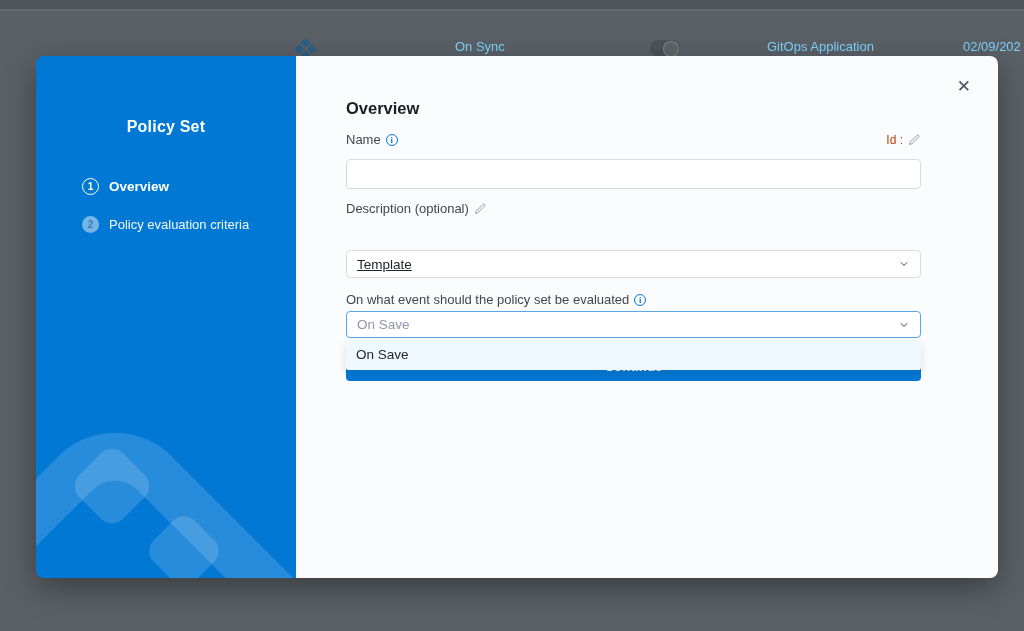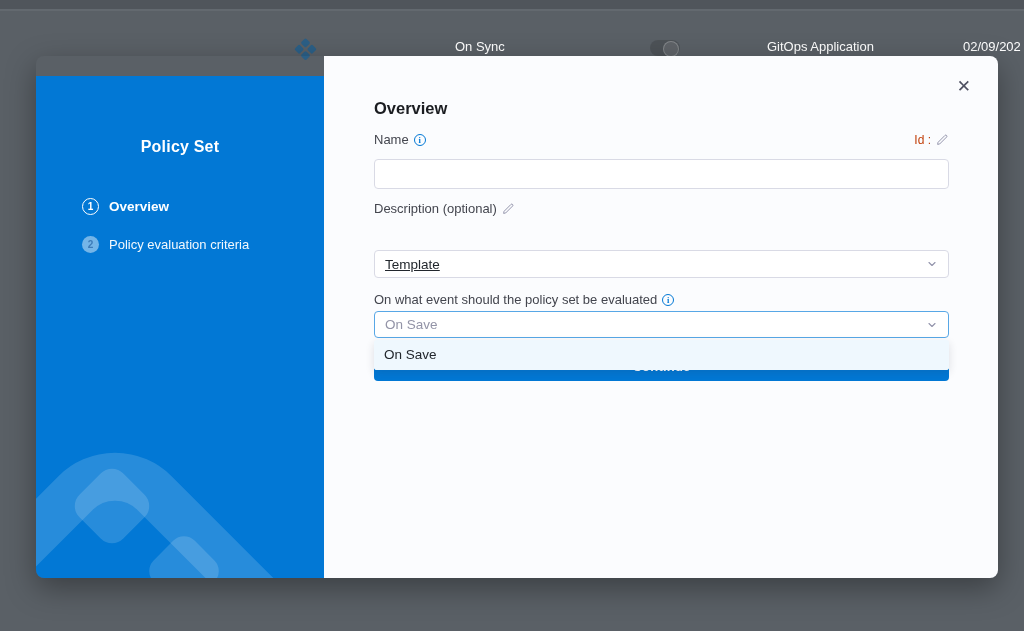--- a/index.html
+++ b/index.html
@@ -7,38 +7,38 @@
   body {
     position: relative;
     overflow: hidden;
     background: #5A6066;
     font-family: "Liberation Sans", sans-serif;
   }
 
   
   .top-strip { position:absolute; top:0; left:0; right:0; height:11px;
     background:#50555B; border-bottom:2px solid #63696F; }
-  .bg-text { position:absolute; top:39px; font-size:13px; color:#ffffff; white-space:nowrap; }
+  .bg-text { position:absolute; top:39px; font-size:13px; color:#7dd3fc; white-space:nowrap; }
   .gitops-icon { position:absolute; left:296px; top:39px; width:19px; height:19px;
     transform:rotate(45deg); display:grid; grid-template-columns:7px 7px;
     grid-template-rows:7px 7px; gap:2px; justify-content:center; align-content:center; }
   .gitops-icon span { background:#2B5F86; border-radius:1.5px; }
   .bg-toggle { position:absolute; left:650px; top:40px; width:30px; height:16px;
     border-radius:8px; background:rgba(0,0,0,0.14); }
   .bg-toggle::after { content:""; position:absolute; right:1px; top:1px; width:14px; height:14px;
     border-radius:50%; background:rgba(255,255,255,0.10); border:1px solid rgba(255,255,255,0.22); }
   .overlay { position:absolute; inset:0; z-index:5; }
 
   
   .modal { position:absolute; left:36px; top:56px; width:962px; height:522px;
     border-radius:8px; overflow:hidden; display:flex; z-index:10;
     box-shadow:0 10px 30px rgba(0,0,0,0.35); }
 
   
-  .sidebar { width:288px; flex-shrink:0; background:#0278D5; position:relative; overflow:hidden;margin-top:20px; }
+  .sidebar { width:260px; flex-shrink:0; background:#0278D5; position:relative; overflow:hidden; }
   .sidebar-title { margin-top:62px; text-align:center; color:#fff; font-size:16px;
     font-weight:700; letter-spacing:.2px; position:relative; z-index:2; }
   .steps { position:absolute; left:46px; top:122px; z-index:2; }
   .step { display:flex; align-items:center; gap:10px; margin-bottom:21px; }
   .step-circle { width:17px; height:17px; border-radius:50%; display:flex;
     align-items:center; justify-content:center; font-size:10px; font-weight:700; flex-shrink:0; }
   .step.active .step-circle { border:1.5px solid #fff; color:#fff; }
   .step.inactive .step-circle { background:rgba(255,255,255,0.45); color:#3D7BB8; }
   .step.active .step-label { color:#fff; font-weight:700; font-size:13.5px; }
   .step.inactive .step-label { color:rgba(255,255,255,0.95); font-weight:400; font-size:13px; }

